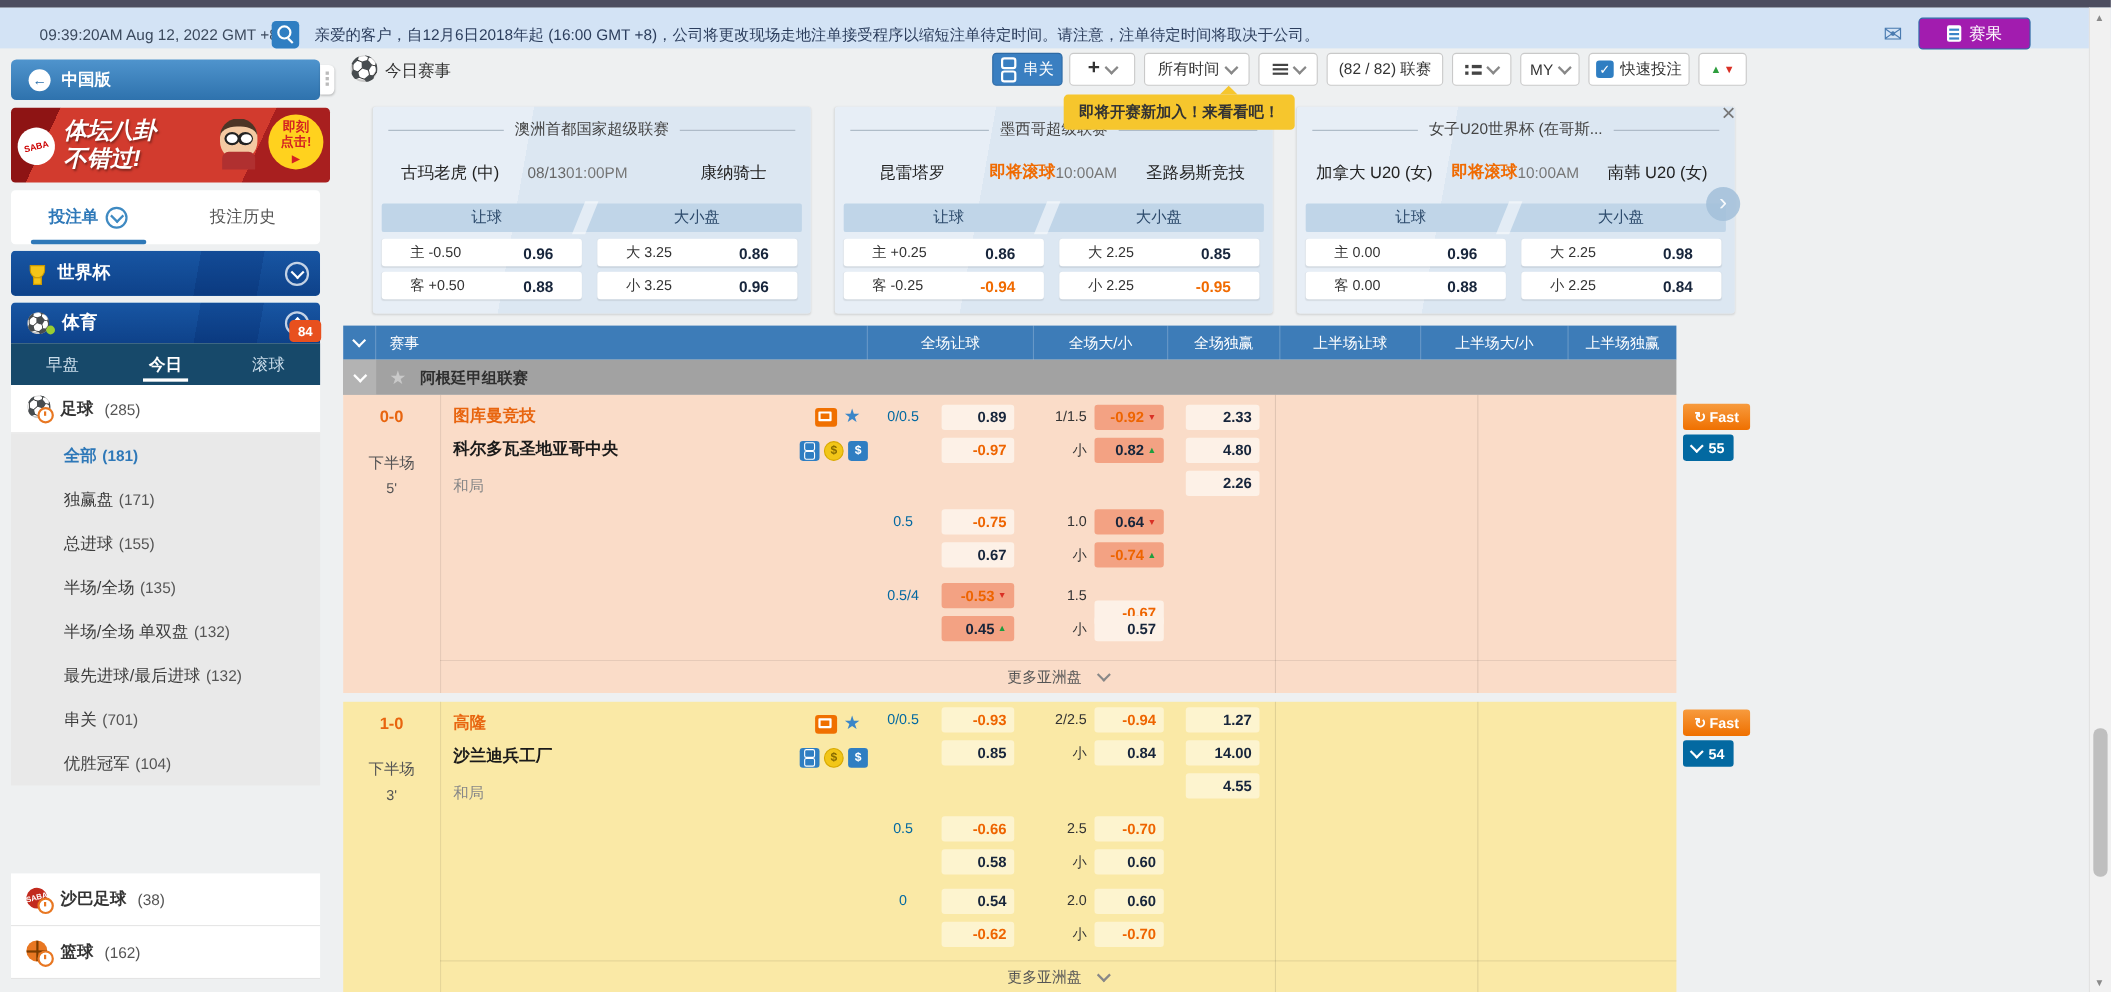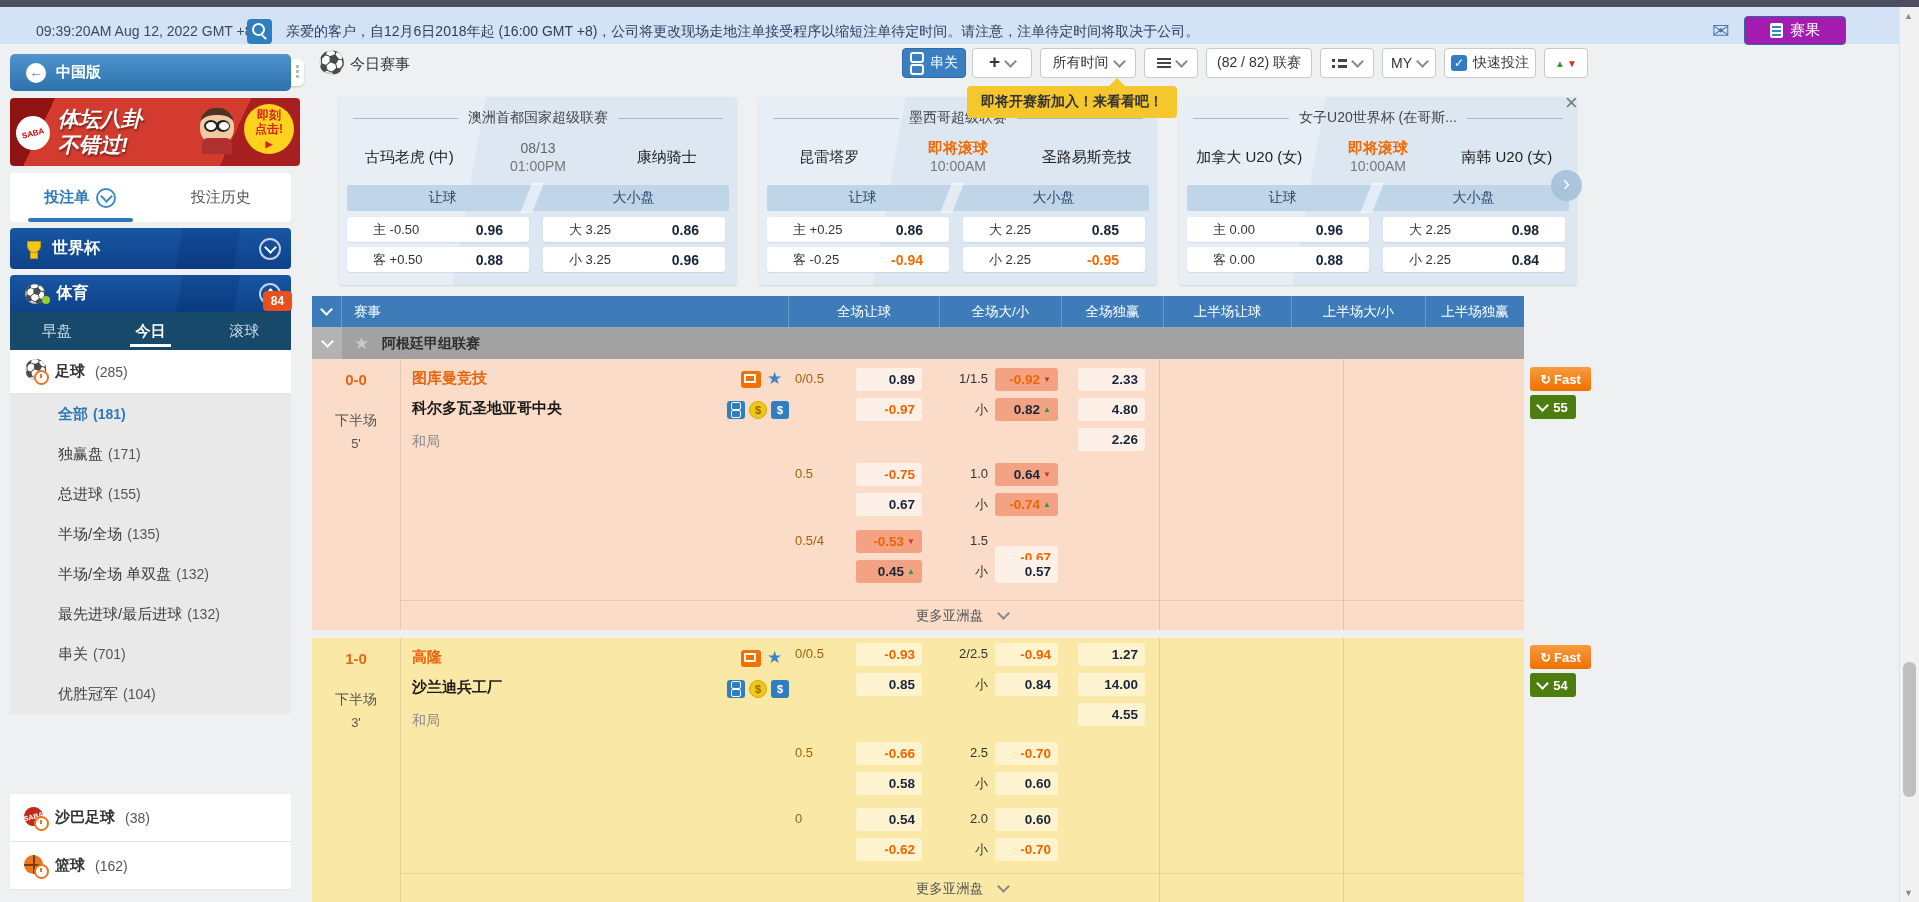--- a/index.html
+++ b/index.html
@@ -53,21 +53,21 @@
   .tooltip::before{content:"";position:absolute;left:142px;top:-8px;border-left:8px solid transparent;
       border-right:8px solid transparent;border-bottom:8px solid #f6c62d}
   
   .card{top:97px;width:398px;height:188px;background:linear-gradient(100deg,#e7eef6 0 34%,#dce7f2 34%);
       border-radius:3px;box-shadow:0 1px 2px rgba(0,0,0,.12)}
   .cleague{position:absolute;left:14px;right:14px;top:12px;display:flex;align-items:center;gap:10px;
       font-size:14px;color:#444;justify-content:center}
   .cleague::before,.cleague::after{content:"";flex:1;height:1px;background:#a9b6c4}
   .cteams{position:absolute;left:0;right:0;top:38px;height:44px;display:flex;align-items:center;text-align:center}
   .cteam{flex:1.2;font-size:15px;color:#222}
-  .cmid{flex:1;display:flex;flex-direction:column;line-height:18px}
+  .cmid{flex:1;display:flex;flex-direction:row;line-height:18px}
   .ctop{font-size:14px;color:#666}
   .ctop.live{color:#f06a00;font-weight:bold;font-size:15px}
   .cbot{font-size:14px;color:#777}
   .chead{position:absolute;left:8px;right:8px;top:88px;height:26px;background:#c0d5e8;border-radius:2px;
       display:flex;font-size:14px;color:#2c4a6b;align-items:center}
   .chead span{flex:1;text-align:center}
   .cslashbar{position:absolute;left:47%;top:86px;width:12px;height:30px;background:rgba(255,255,255,.55);
       transform:skewX(-22deg)}
   .cpill{position:absolute;width:182px;height:25px;background:#fff;border-radius:3px;display:flex;
       align-items:center;justify-content:space-between;padding:0 26px;box-sizing:border-box;cursor:pointer;
@@ -97,36 +97,36 @@
   .aname{position:absolute;left:100px;top:40px;font-size:15px;font-weight:bold;color:#1a1a1a}
   .draw{position:absolute;left:100px;top:74px;font-size:14px;color:#888}
   .tvico{position:absolute;left:429px;top:12px;width:20px;height:17px;background:#f07000;border-radius:3px;cursor:pointer}
   .tvico::before{content:"";position:absolute;left:3px;top:3px;width:12px;height:9px;border:2px solid #fff;border-radius:1px;box-sizing:border-box}
   .rstar{position:absolute;left:455px;top:9px;font-size:17px;color:#3a86c8;cursor:pointer}
   .sq{position:absolute;top:42px;width:18px;height:18px;border-radius:3px;display:flex;align-items:center;justify-content:center;cursor:pointer}
   .sq.parlay{left:415px;background:#2f7ec2}
   .sq.parlay i{width:8px;height:6px;border:1.5px solid #fff;border-radius:2px;display:block;margin:0.5px 0}
   .sq.coin{left:437px;background:#f2c618;border-radius:50%;color:#8a6d00;font-weight:bold;font-size:11px;border:1px solid #d8a900;box-sizing:border-box}
   .sq.cash{left:459px;background:#2f7ec2;color:#fff;font-weight:bold;font-size:11px}
-  .oline{position:absolute;width:52px;text-align:left;font-size:13px;color:#a16207}
+  .oline{position:absolute;width:52px;text-align:center;font-size:13px;color:#0369a1}
   .ouline{position:absolute;width:48px;text-align:right;font-size:13px;color:#333}
   .pill{position:absolute;height:23px;border-radius:3px;background:#fdf1e7;display:flex;align-items:center;
       justify-content:flex-end;padding:0 7px;font-weight:bold;font-size:13.5px;color:#17253b;box-sizing:border-box;cursor:pointer}
   .r2 .pill{background:#fdf4cf}
   .pill.neg{color:#ee6400}
   .pill.hl{background:#f3a283}
   .arr{font-size:8px;margin-left:3px}
   .arr.up{color:#1e9e3e}
   .arr.down{color:#d93025}
   .vline{position:absolute;top:0;width:1px;height:100%;background:rgba(0,0,0,.1)}
   .morebar{position:absolute;left:88px;right:0;height:29px;border-top:1px solid rgba(0,0,0,.08);
       display:flex;align-items:center;justify-content:center;gap:16px;font-size:13.5px;color:#555;cursor:pointer}
   .fastbtn{width:61px;height:24px;background:linear-gradient(#f79b3e,#ef7000);border-radius:3px;color:#fff;
       display:flex;align-items:center;justify-content:center;gap:3px;font-size:13px;font-weight:bold;cursor:pointer}
-  .cntbtn{width:46px;height:24px;background:#4d7c0f;border-radius:3px;color:#fff;display:flex;align-items:center;
+  .cntbtn{width:46px;height:24px;background:#0369a1;border-radius:3px;color:#fff;display:flex;align-items:center;
       justify-content:center;gap:6px;font-size:13px;font-weight:bold;cursor:pointer}
   
   .verbtn{left:10px;top:54px;width:281px;height:37px;background:linear-gradient(#4f94cd,#2e72ad);border-radius:5px;
       display:flex;align-items:center;gap:10px;padding-left:16px;color:#fff;font-size:15px;font-weight:bold;cursor:pointer;box-sizing:border-box}
   .backcirc{width:20px;height:20px;background:#fff;border-radius:50%;color:#2e72ad;font-size:13px;display:flex;align-items:center;justify-content:center}
   .verhandle{left:291px;top:59px;width:13px;height:27px;background:#fff;border-radius:0 5px 5px 0;box-shadow:0 1px 2px rgba(0,0,0,.2)}
   .verhandle::before{content:"";position:absolute;left:5px;top:6px;width:3px;height:3px;background:#bbb;box-shadow:0 5px 0 #bbb,0 10px 0 #bbb}
   .banner{left:10px;top:98px;width:290px;height:68px;background:linear-gradient(115deg,#8e1414 0 14%,#d23b2e 14% 75%,#a81f1f 75%);
       border-radius:4px;overflow:hidden;cursor:pointer}
   .sababall{position:absolute;left:6px;top:18px;width:34px;height:34px;background:#fff;border-radius:50%;

